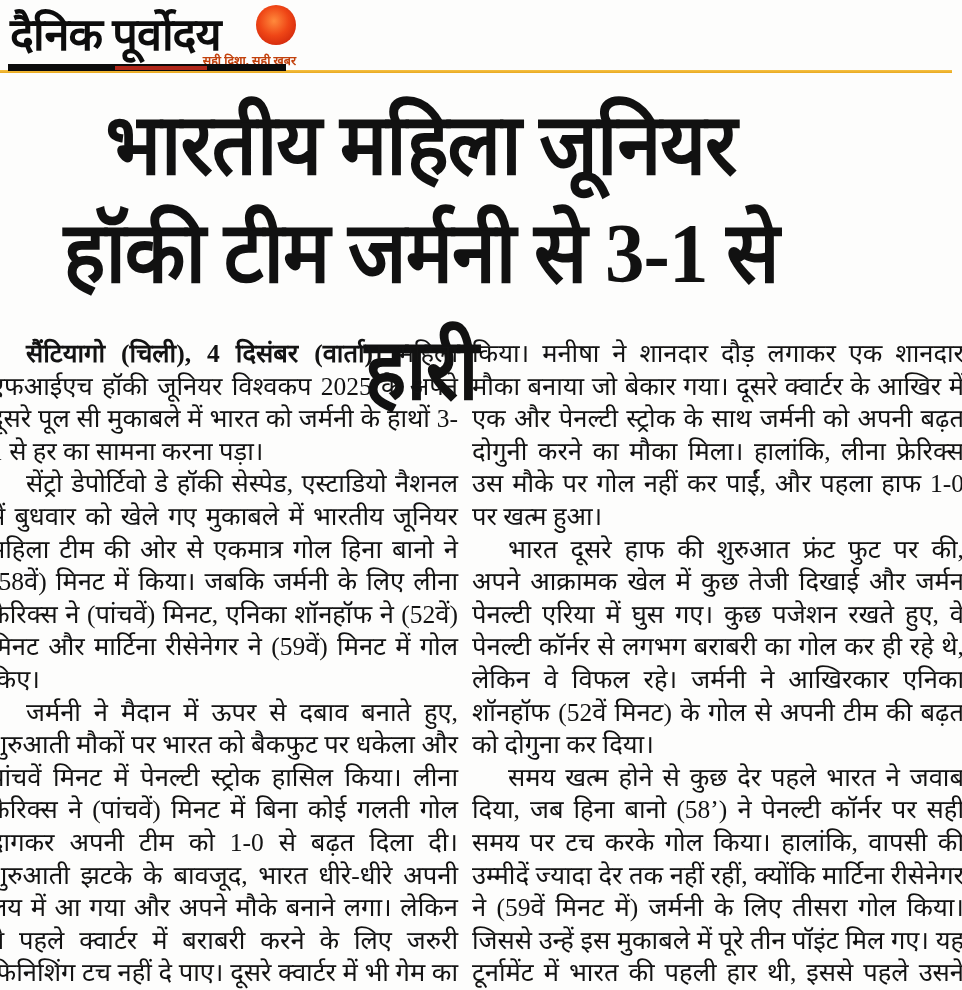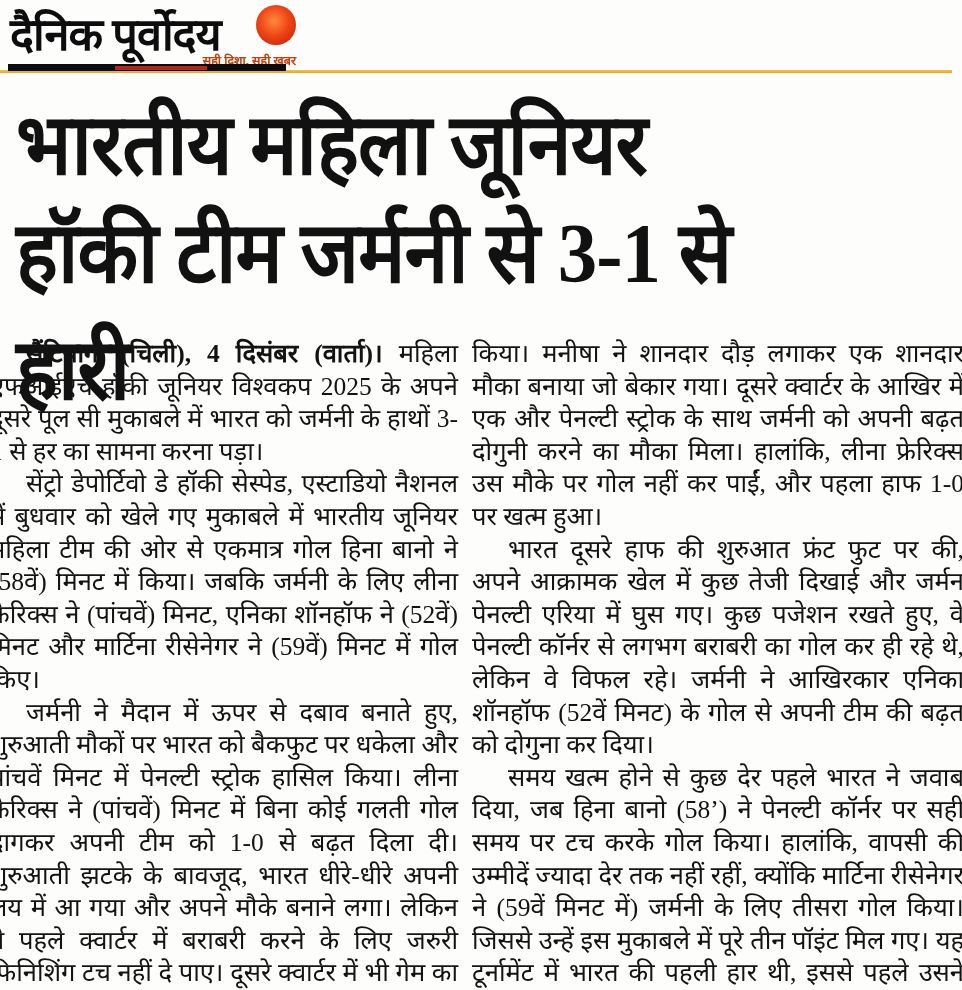--- a/index.html
+++ b/index.html
@@ -32,21 +32,21 @@
   .bar-fineprint{
     position:absolute;left:115px;top:65.5px;width:92px;height:4px;z-index:3;
     background:#c32a1c;filter:blur(0.6px);opacity:.9;
   }
   .gold-rule{
     position:absolute;left:0px;top:70px;width:952px;height:3px;z-index:1;
     background:linear-gradient(to bottom,#f6c145,#e8a91f);
   }
   
   .headline{
-    position:absolute;left:16px;top:88px;width:836px;text-align:left;
+    position:absolute;left:3px;top:88px;width:836px;text-align:center;
     font-weight:900;color:#111;line-height:108px;letter-spacing:-1px;
   }
   .headline .hl{font-size:79px;display:block;transform:scaleY(1.08);transform-origin:top center;}
   
   .article{
     position:absolute;left:0;top:338px;width:972px;height:652px;
     display:flex;
   }
   .col{
     font-size:25.5px;line-height:32.6px;text-align:justify;color:#131313;

